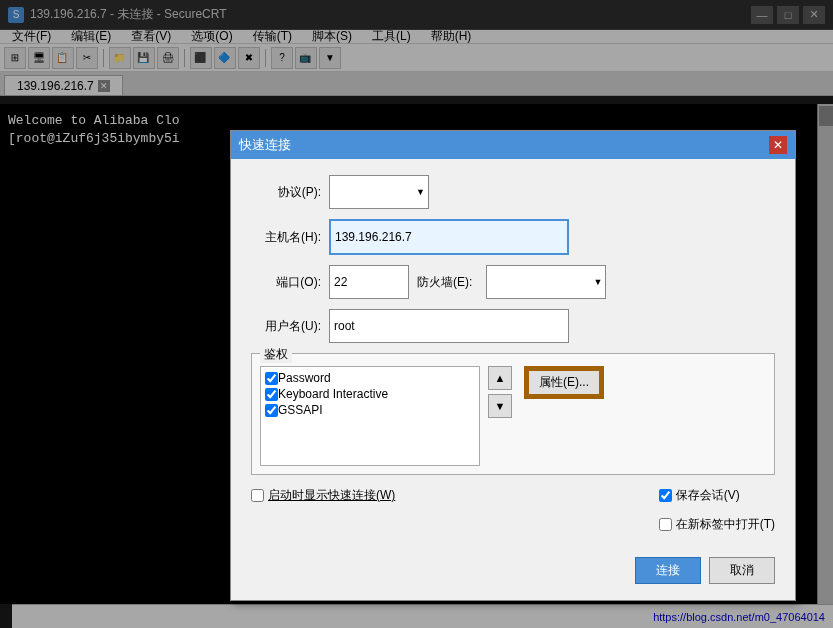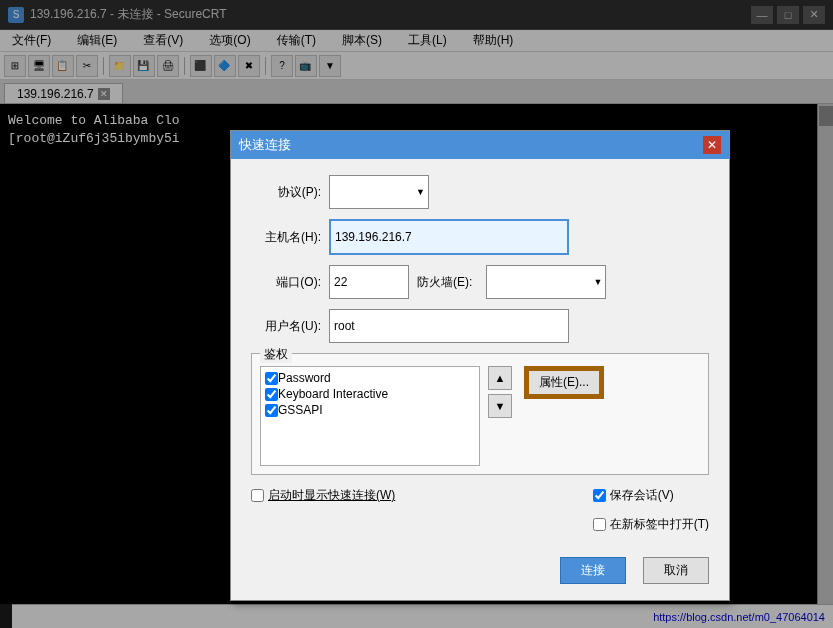--- a/index.html
+++ b/index.html
@@ -54,26 +54,26 @@
       color: #ccc;
       font-size: 11px;
       display: flex;
       align-items: center;
       justify-content: center;
     }
 
     
     .menu-bar {
       background: #f0f0f0;
-      height: 22px;
+      height: 14px;
       display: flex;
       align-items: center;
       padding: 4px 4px;
       border-bottom: 1px solid #ccc;
-      gap: 10px;
+      gap: 4px;
     }
     .menu-item {
       padding: 2px 8px;
       font-size: 12px;
       color: #000;
       cursor: pointer;
       white-space: nowrap;
     }
 
     
@@ -198,21 +198,21 @@
       justify-content: flex-start;
       padding-top: 130px;
       padding-left: 230px;
     }
 
     
     .dialog {
       background: #f0f0f0;
       border: 1px solid #888;
       box-shadow: 3px 3px 8px rgba(0,0,0,0.4);
-      width: 500px;
+      width: 566px;
       min-height: 420px;
     }
     .dialog-title-bar {
       background: #4a90d9;
       color: white;
       height: 28px;
       display: flex;
       align-items: center;
       justify-content: space-between;
       padding: 0 8px;
@@ -382,21 +382,21 @@
       display: flex;
       align-items: center;
       gap: 4px;
       font-size: 12px;
     }
 
     
     .dialog-footer {
       display: flex;
       justify-content: flex-end;
-      gap: 17px;
+      gap: 8px;
       margin-top: 16px;
       padding-top: 8px;
     }
     .dialog-btn {
       padding: 4px 20px;
       font-size: 12px;
       cursor: pointer;
       border: 1px solid #888;
       background: #e0e0e0;
       min-width: 60px;

